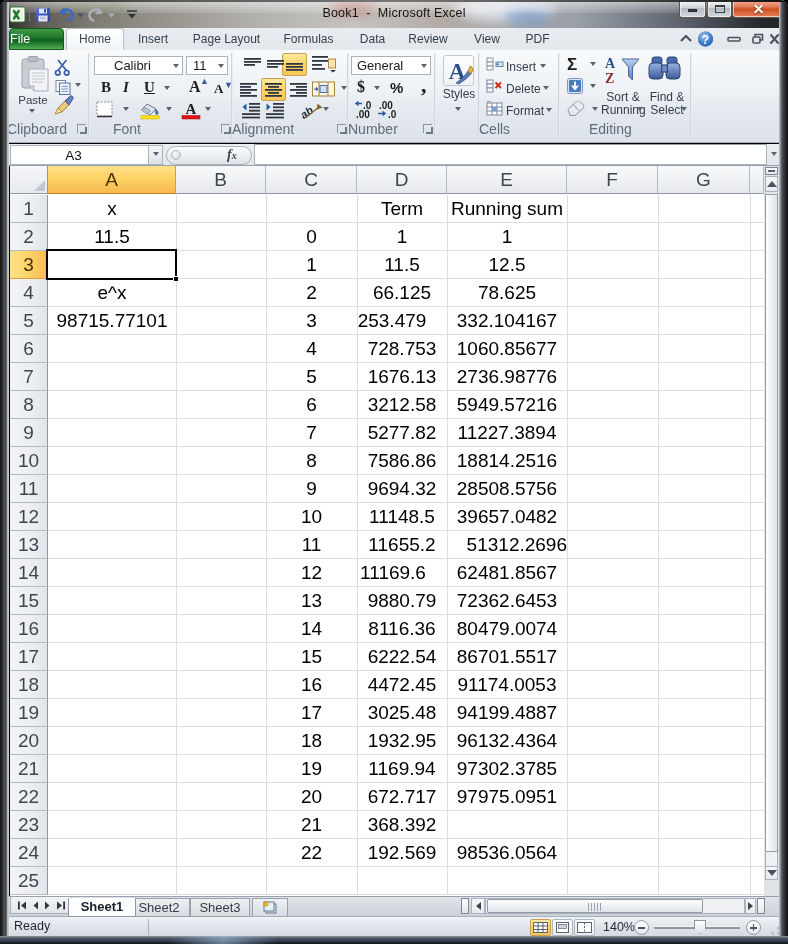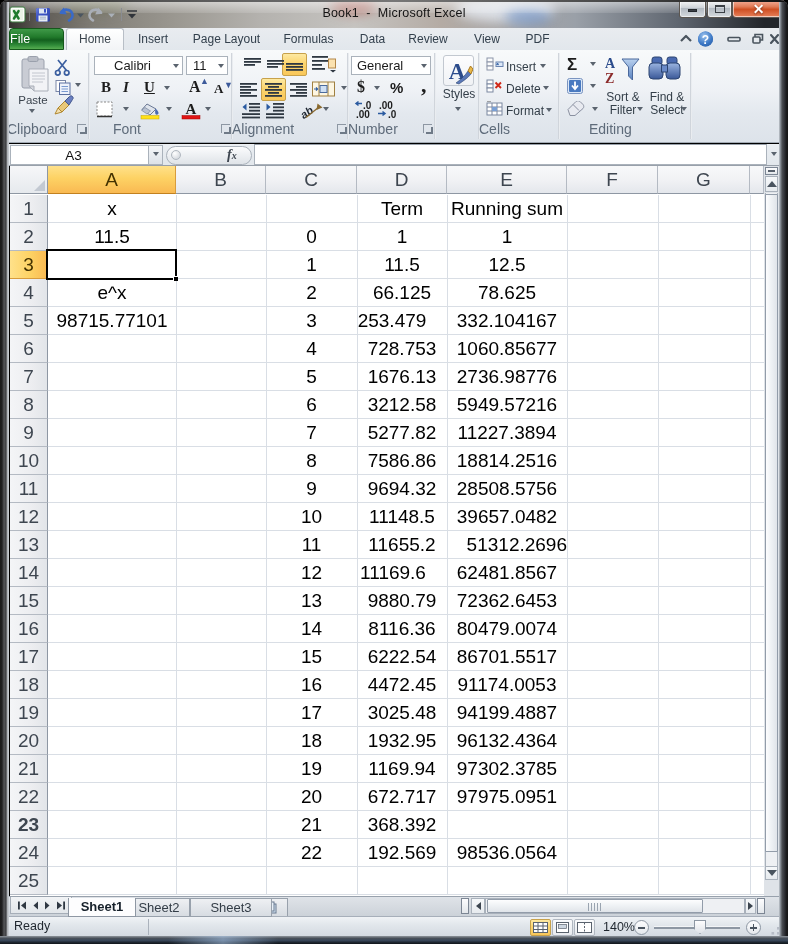--- a/index.html
+++ b/index.html
@@ -417,21 +417,21 @@
  <text x="3" y="29" font-size="14" font-weight="bold" fill="#8c2c2c" font-family="Liberation Serif,serif">Z</text>
  <path d="M20 5 L37 5 L30.5 13 L30.5 26 L26.5 22 L26.5 13 Z" fill="url(#fng)" stroke="#4a689c"></path>
  <defs>
           <linearGradient id="fng" x1="0" y1="0" x2="0" y2="1">
             <stop offset="0" stop-color="#b8d0ee"></stop>
             <stop offset="1" stop-color="#5a82c0"></stop>
           </linearGradient>
         </defs>
 </svg>
 <div class="btn-text abs" style="left:592px;top:40px;width:44px;text-align:center;">Sort &amp;</div>
-<div class="btn-text abs" style="left:592px;top:53px;width:44px;text-align:center;">Filter</div>
+<div class="btn-text abs" style="left:592px;top:53px;width:44px;text-align:center;">Running</div>
 <div class="abs" style="left:628px;top:57px;">
         <span class="darr"></span>
       </div>
 <svg class="abs" style="left:637px;top:4px" width="40" height="32" viewBox="0 0 40 32">
  <g>
   <rect x="6" y="3" width="10" height="8" rx="2.5" fill="#4a6ab0" stroke="#2c4470"></rect>
   <rect x="21" y="3" width="10" height="8" rx="2.5" fill="#4a6ab0" stroke="#2c4470"></rect>
   <rect x="3" y="9" width="14" height="16" rx="4" fill="url(#bng)" stroke="#2c4470"></rect>
   <rect x="20" y="9" width="14" height="16" rx="4" fill="url(#bng)" stroke="#2c4470"></rect>
   <rect x="15.5" y="11" width="6" height="7" fill="#6a8ac8" stroke="#2c4470"></rect>
@@ -494,21 +494,21 @@
 <div class="rowhead" style="left:1px;top:365px;">13</div>
 <div class="rowhead" style="left:1px;top:393px;">14</div>
 <div class="rowhead" style="left:1px;top:421px;">15</div>
 <div class="rowhead" style="left:1px;top:449px;">16</div>
 <div class="rowhead" style="left:1px;top:477px;">17</div>
 <div class="rowhead" style="left:1px;top:505px;">18</div>
 <div class="rowhead" style="left:1px;top:533px;">19</div>
 <div class="rowhead" style="left:1px;top:561px;">20</div>
 <div class="rowhead" style="left:1px;top:589px;">21</div>
 <div class="rowhead" style="left:1px;top:617px;">22</div>
-<div class="rowhead" style="left:1px;top:645px;font-weight:bold;">23</div>
+<div class="rowhead" style="left:1px;top:645px;">23</div>
 <div class="rowhead" style="left:1px;top:673px;">24</div>
 <div class="rowhead" style="left:1px;top:701px;">25</div>
 <div class="vline" style="left:167px;top:29px;height:700px;"></div>
 <div class="vline" style="left:257px;top:29px;height:700px;"></div>
 <div class="vline" style="left:348px;top:29px;height:700px;"></div>
 <div class="vline" style="left:438px;top:29px;height:700px;"></div>
 <div class="vline" style="left:558px;top:29px;height:700px;"></div>
 <div class="vline" style="left:649px;top:29px;height:700px;"></div>
 <div class="vline" style="left:741px;top:29px;height:700px;"></div>
 <div class="hline" style="left:39px;top:56px;width:716px;"></div>
@@ -639,21 +639,21 @@
    <svg width="7" height="9" viewBox="0 0 7 9">
           <path d="M1 0.5 L5.5 4.5 L1 8.5 Z" fill="#2f3842"></path>
         </svg>
    <svg width="10" height="9" viewBox="0 0 10 9">
           <path d="M1 0.5 L6 4.5 L1 8.5 Z" fill="#2f3842"></path>
           <rect x="7.2" y="0.5" width="1.8" height="8" fill="#2f3842"></rect>
         </svg>
  </div>
  <div class="stab" style="left:59px;width:68px;background:#fdfdfe;border:1px solid #8e97a3;border-top:none;font-weight:bold;color:#16202a;z-index:3;">Sheet1</div>
  <div class="stab" style="left:119px;width:62px;background:linear-gradient(180deg,#eef0f3,#d7dce2);border:1px solid #98a1ac;color:#333d47;z-index:2;">Sheet2</div>
- <div class="stab" style="left:181px;width:82px;background:linear-gradient(180deg,#eef0f3,#d7dce2);border:1px solid #98a1ac;color:#333d47;z-index:1;">Sheet3</div>
+ <div class="stab" style="left:181px;width:60px;background:linear-gradient(180deg,#eef0f3,#d7dce2);border:1px solid #98a1ac;color:#333d47;z-index:1;">Sheet3</div>
  <div class="stab" style="left:243px;width:36px;background:linear-gradient(180deg,#eef0f3,#d7dce2);border:1px solid #98a1ac;">
    <svg width="16" height="14" viewBox="0 0 16 14" style="margin-top:2px;">
           <rect x="4" y="3" width="10" height="9" fill="#cfe0f0" stroke="#6a7a90"></rect>
           <rect x="2" y="1" width="10" height="9" fill="#e8f0f8" stroke="#6a7a90"></rect>
           <circle cx="4" cy="3" r="2.2" fill="#f0b820" stroke="#b08000" stroke-width="0.5"></circle>
         </svg></div>
 
  <div class="abs" style="left:452px;top:1px;width:8px;height:16px;background:linear-gradient(180deg,#fdfdfe,#e3e7eb);border:1px solid #7c8694;"></div>
  <div class="sb-btn" style="left:462px;top:1px;width:14px;height:16px;background:linear-gradient(180deg,#f6f8fa,#e6eaee);border:1px solid #a9b1bb;">
         <div class="tri-left"></div>

